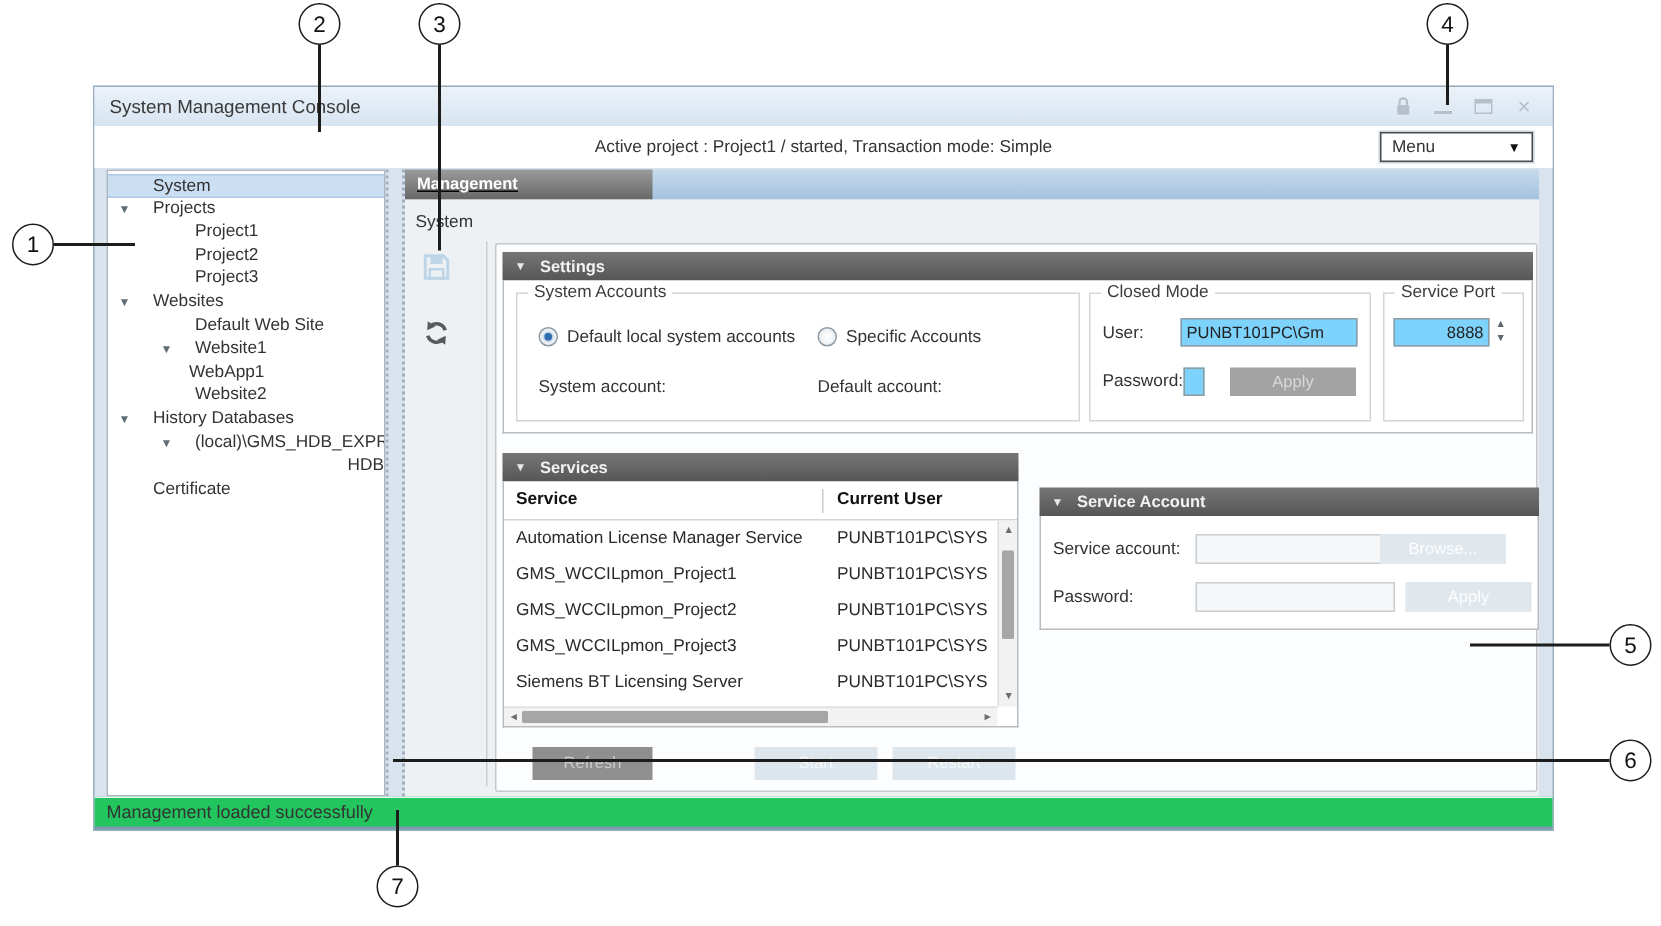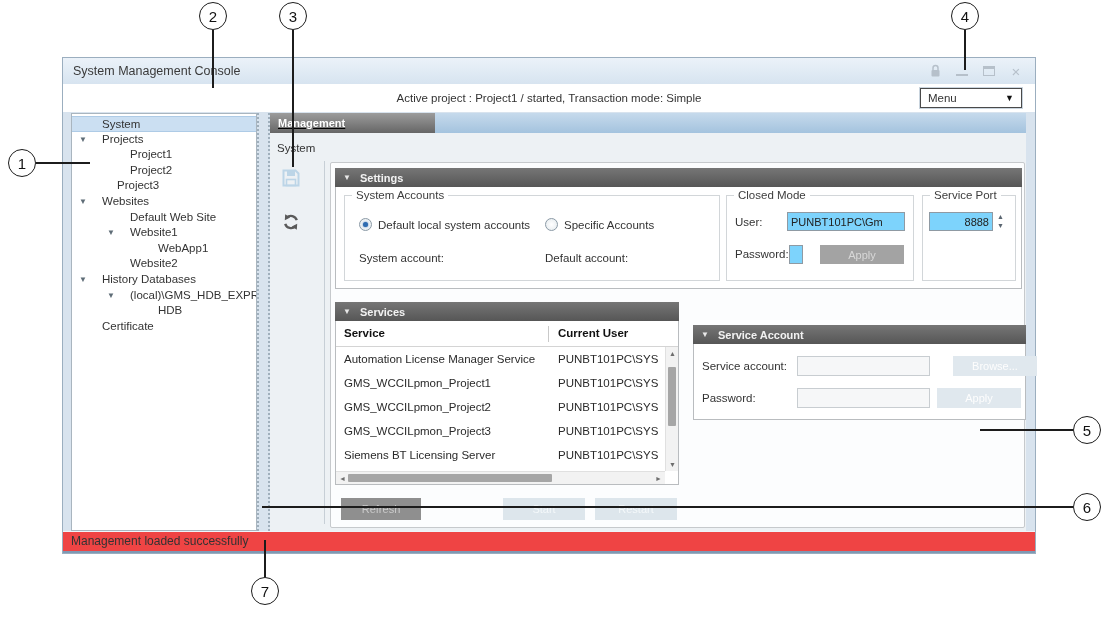--- a/index.html
+++ b/index.html
@@ -106,21 +106,21 @@
   .sb-arrow { position:absolute; font-size:7px; color:#6d6d6d; line-height:13px; width:13px; text-align:center; }
 
   
   .svcacct-sec { left:362px; top:162px; width:333px; }
   .svcacct-sec .sec-body { height:76px; }
 
   
   .row-btn { position:absolute; top:335px; height:22px; }
 
   
-  .statusbar { position:absolute; left:0; bottom:0; right:0; height:22px; background:#ef4444;
+  .statusbar { position:absolute; left:0; bottom:0; right:0; height:22px; background:#22c55e;
                border-top:1px solid #eef4f9; border-bottom:2px solid #7e99b4; }
   .status-text { font-size:12px; color:#333; line-height:19px; padding-left:8px; }
 
   
   .callout { position:absolute; width:28px; height:28px; border:1.5px solid #1c1c1c; border-radius:50%;
              background:#fff; display:flex; align-items:center; justify-content:center;
              font-size:15px; color:#111; z-index:20; }
   .cline { position:absolute; background:#1c1c1c; z-index:19; }
 </style>
 </head>
@@ -159,29 +159,29 @@
       </div>
     </div>
 
     <div class="win-body">
 
       <div class="tree">
           <div class="tree-item selected" style="padding-left: 30px;"><span>System</span></div>
           <div class="tree-item" style="padding-left: 30px;"><span class="tree-arrow" style="left: 7px;">▼</span><span>Projects</span></div>
           <div class="tree-item" style="padding-left: 58px;"><span>Project1</span></div>
           <div class="tree-item" style="padding-left: 58px;"><span>Project2</span></div>
-          <div class="tree-item" style="padding-left: 45px;"><span>Project3</span></div>
+          <div class="tree-item" style="padding-left: 58px;"><span>Project3</span></div>
           <div class="tree-item" style="padding-left: 30px;"><span class="tree-arrow" style="left: 7px;">▼</span><span>Websites</span></div>
           <div class="tree-item" style="padding-left: 58px;"><span>Default Web Site</span></div>
           <div class="tree-item" style="padding-left: 58px;"><span class="tree-arrow" style="left: 35px;">▼</span><span>Website1</span></div>
-          <div class="tree-item" style="padding-left: 86px;"><span>WebApp1</span></div>
+          <div class="tree-item" style="padding-left: 54px;"><span>WebApp1</span></div>
           <div class="tree-item" style="padding-left: 58px;"><span>Website2</span></div>
           <div class="tree-item" style="padding-left: 30px;"><span class="tree-arrow" style="left: 7px;">▼</span><span>History Databases</span></div>
           <div class="tree-item" style="padding-left: 58px;"><span class="tree-arrow" style="left: 35px;">▼</span><span>(local)\GMS_HDB_EXPRESS</span></div>
-          <div class="tree-item" style="padding-left: 86px;"><span>HDB</span></div>
+          <div class="tree-item" style="padding-left: 86px; text-align: right;"><span>HDB</span></div>
           <div class="tree-item" style="padding-left: 30px;"><span>Certificate</span></div>
         </div>
 
       <div class="splitter"></div>
 
       <div class="main">
         <div class="tabstrip">
           <div class="tab">Management</div>
         </div>
         <div class="content">
@@ -299,28 +299,28 @@
             </div>
 
             <div class="section svcacct-sec">
               <div class="sec-header">
                 <span class="sec-arrow">▼</span>
                 <span>Service Account</span>
               </div>
               <div class="sec-body">
                 <span class="small-label" style="left:8px; top:16px;">Service account:</span>
                 <input class="txt dim" style="position: absolute; left: 103px; top: 12px; width: 133px; height: 20px;" value="">
-                <div class="btn btn-pale" style="position:absolute; left:259px; top:12px; width:84px; height:20px;">Browse...</div>
+                <div class="btn btn-pale" style="position:absolute; left:226px; top:12px; width:84px; height:20px;">Browse...</div>
                 <span class="small-label" style="left:8px; top:48px;">Password:</span>
                 <input class="txt dim" style="position: absolute; left: 103px; top: 44px; width: 133px; height: 20px;" value="">
                 <div class="btn btn-pale" style="position:absolute; left:243px; top:44px; width:84px; height:20px;">Apply</div>
               </div>
             </div>
 
-            <div class="btn btn-refresh row-btn" style="left:10px; width:80px;">Refresh</div>
+            <div class="btn btn-refresh row-btn" style="left:24px; width:80px;">Refresh</div>
             <div class="btn btn-start row-btn" style="left:172px; width:82px;">Start</div>
             <div class="btn btn-start row-btn" style="left:264px; width:82px;">Restart</div>
 
           </div>
         </div>
       </div>
     </div>
 
     <div class="statusbar">
       <div class="status-text">Management loaded successfully</div>

